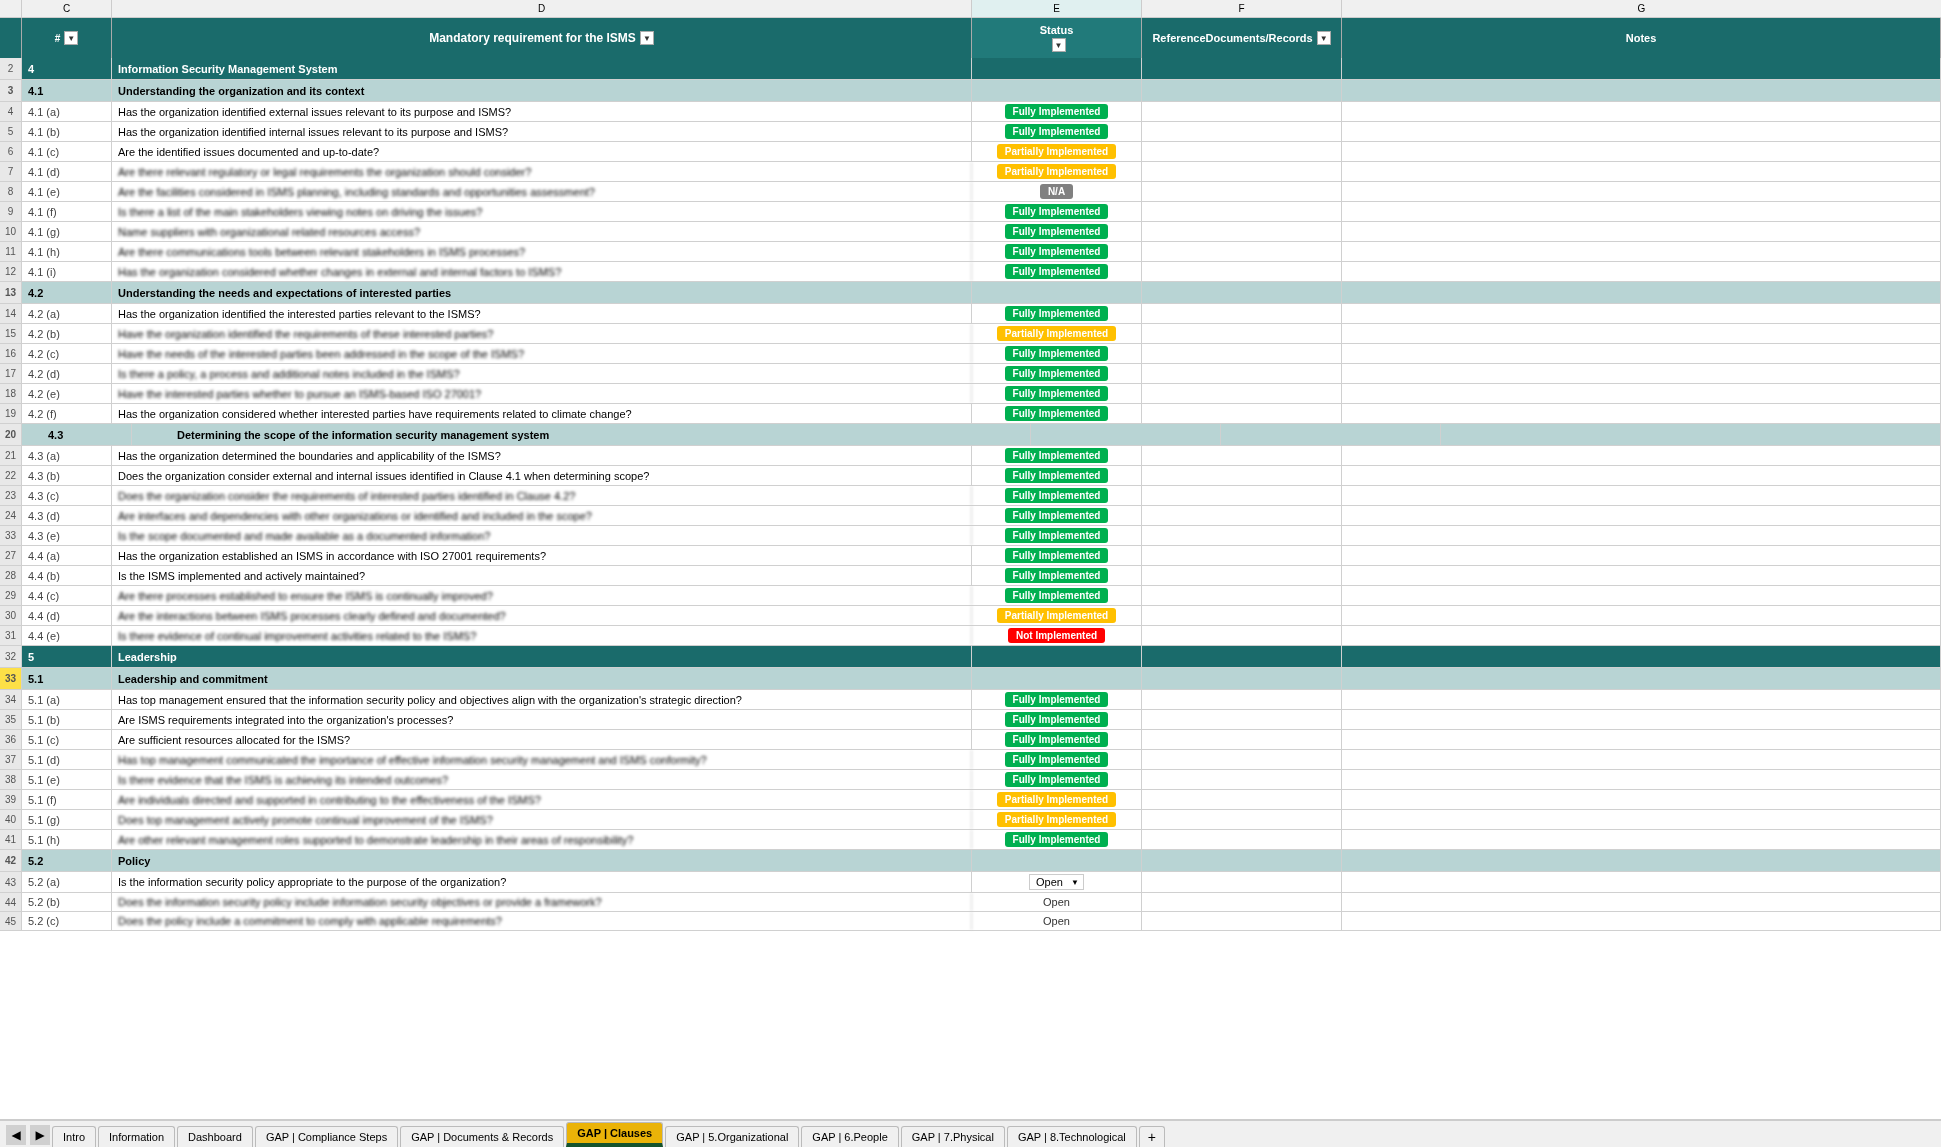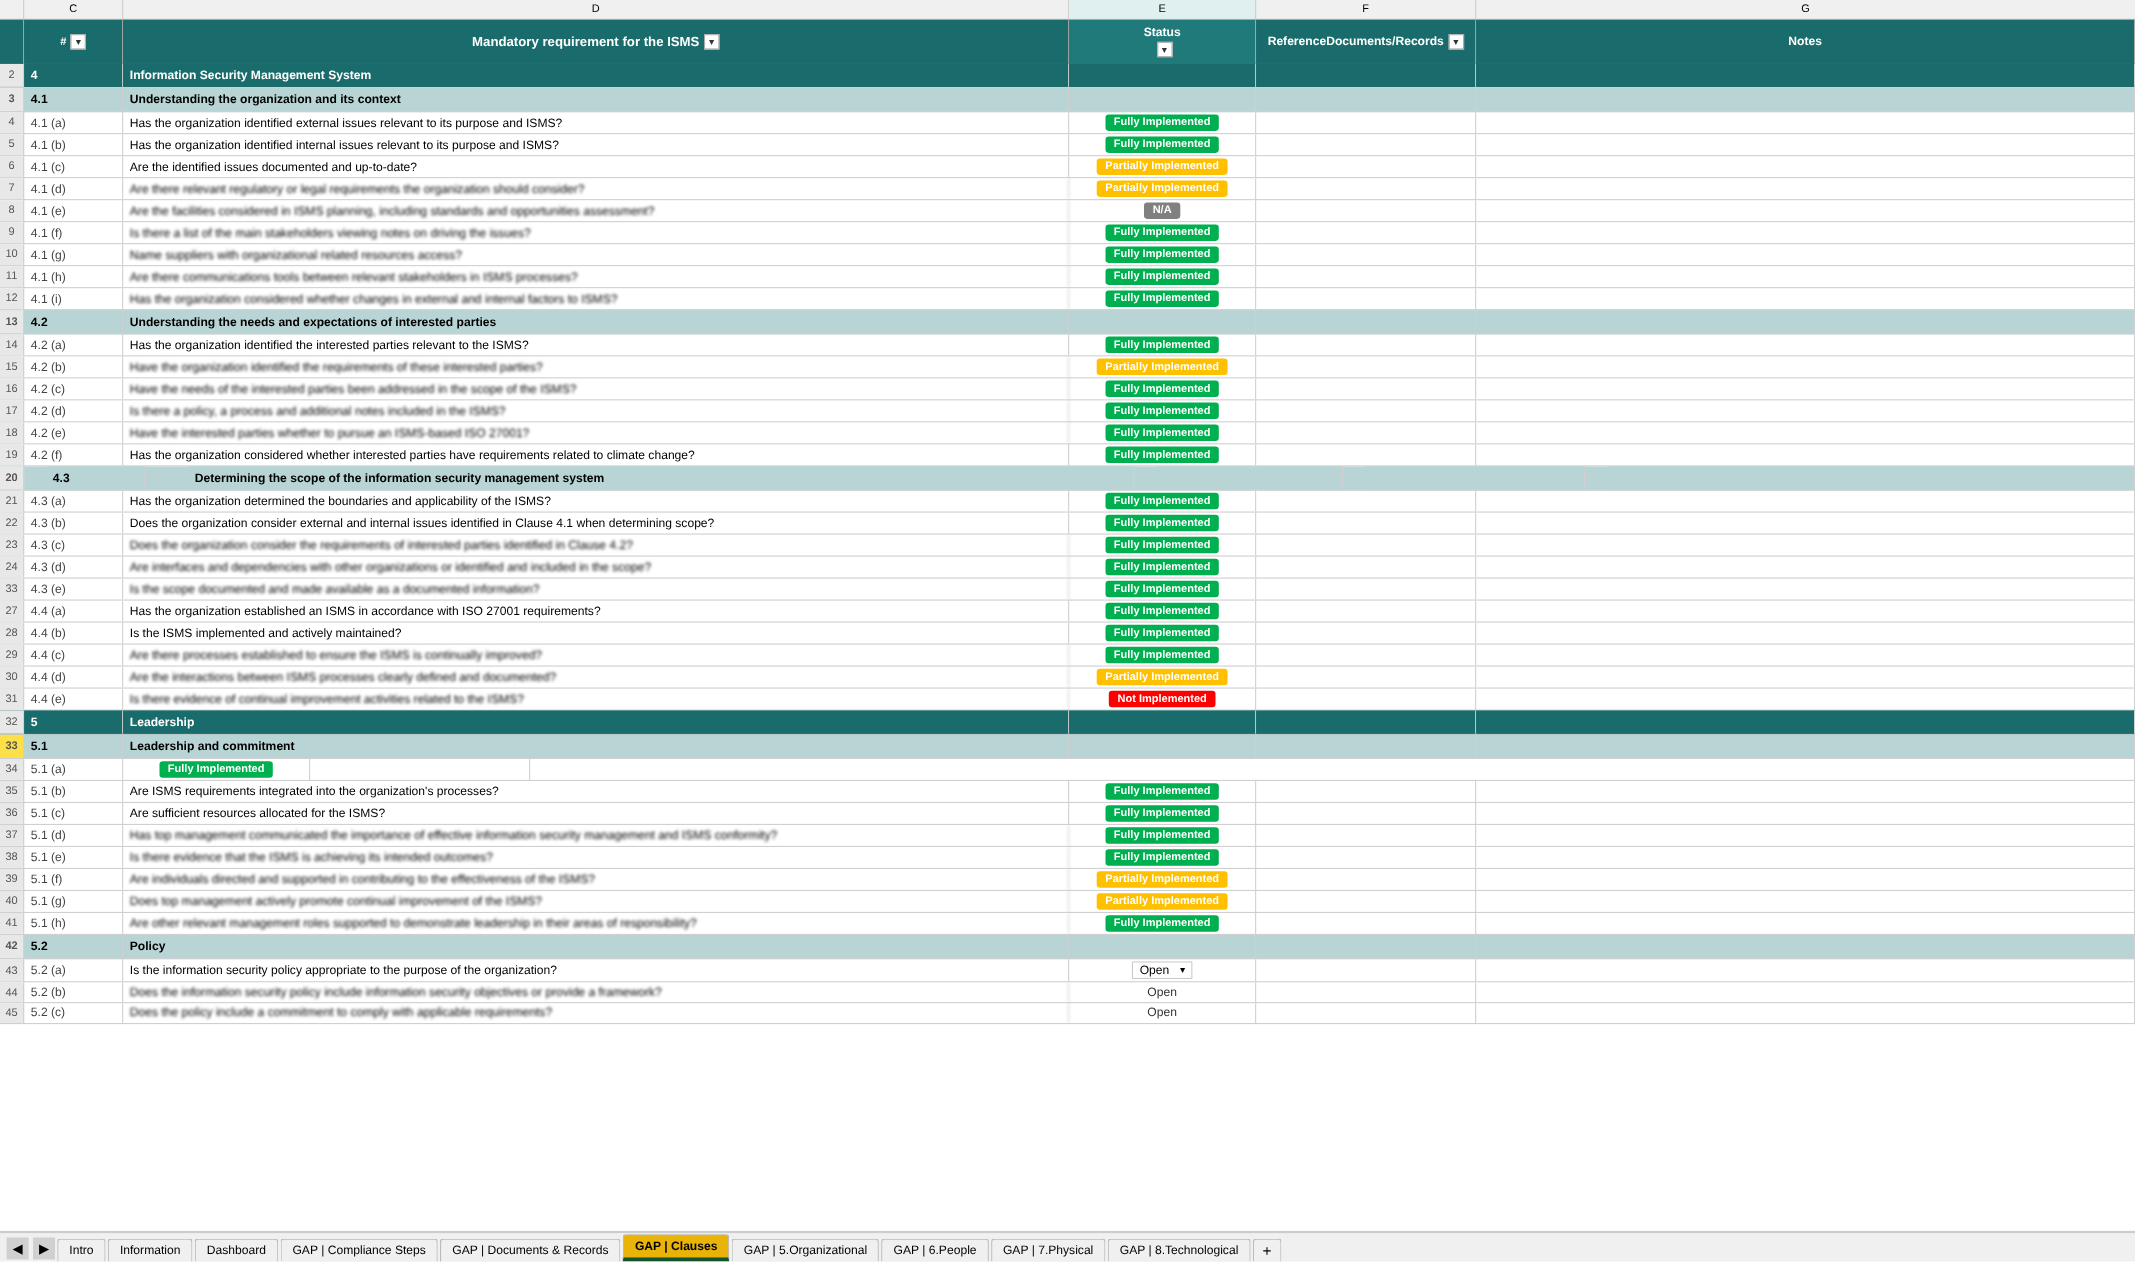--- a/index.html
+++ b/index.html
@@ -417,20 +417,21 @@
       <div class="cell cell-c" style="background:#b8d4d4; font-weight:bold;text-align:right;">5.1</div>
       <div class="cell cell-d" style="background:#b8d4d4; font-weight:bold;">Leadership and commitment</div>
       <div class="cell cell-e" style="background:#b8d4d4;"></div>
       <div class="cell cell-f" style="background:#b8d4d4;"></div>
       <div class="cell cell-g" style="background:#b8d4d4; flex:1;"></div>
     </div>
 
     <div class="row">
       <div class="cell cell-a">34</div>
       <div class="cell cell-c number-col">5.1 (a)</div>
+      <div class="cell cell-d">Has top management ensured that the information security policy and objectives align with the organization's strategic direction?</div>
       <div class="cell cell-e">
           <span class="status-badge status-fully">Fully Implemented</span>
         </div>
       <div class="cell cell-f"></div>
       <div class="cell cell-g" style="flex:1;"></div>
     </div>
 
     <div class="row">
       <div class="cell cell-a">35</div>
       <div class="cell cell-c number-col">5.1 (b)</div>

